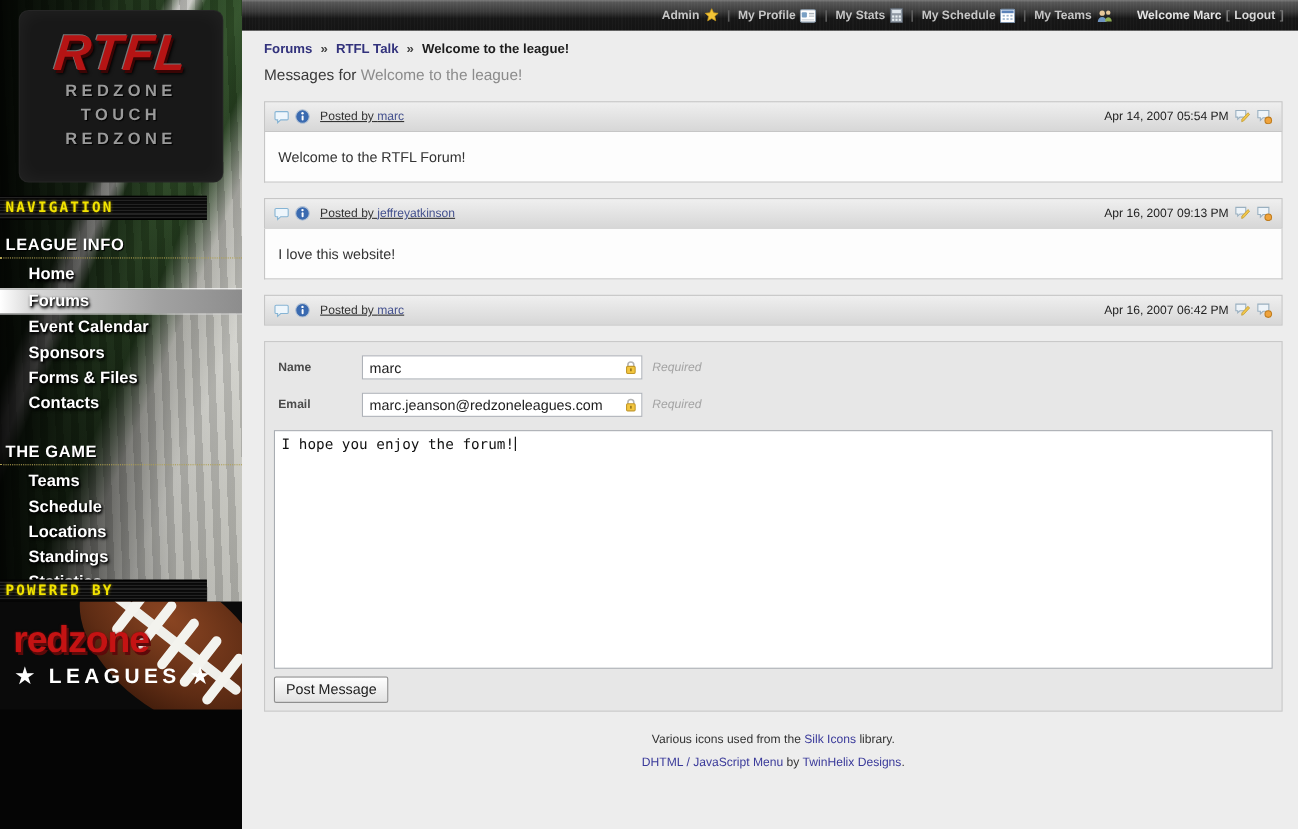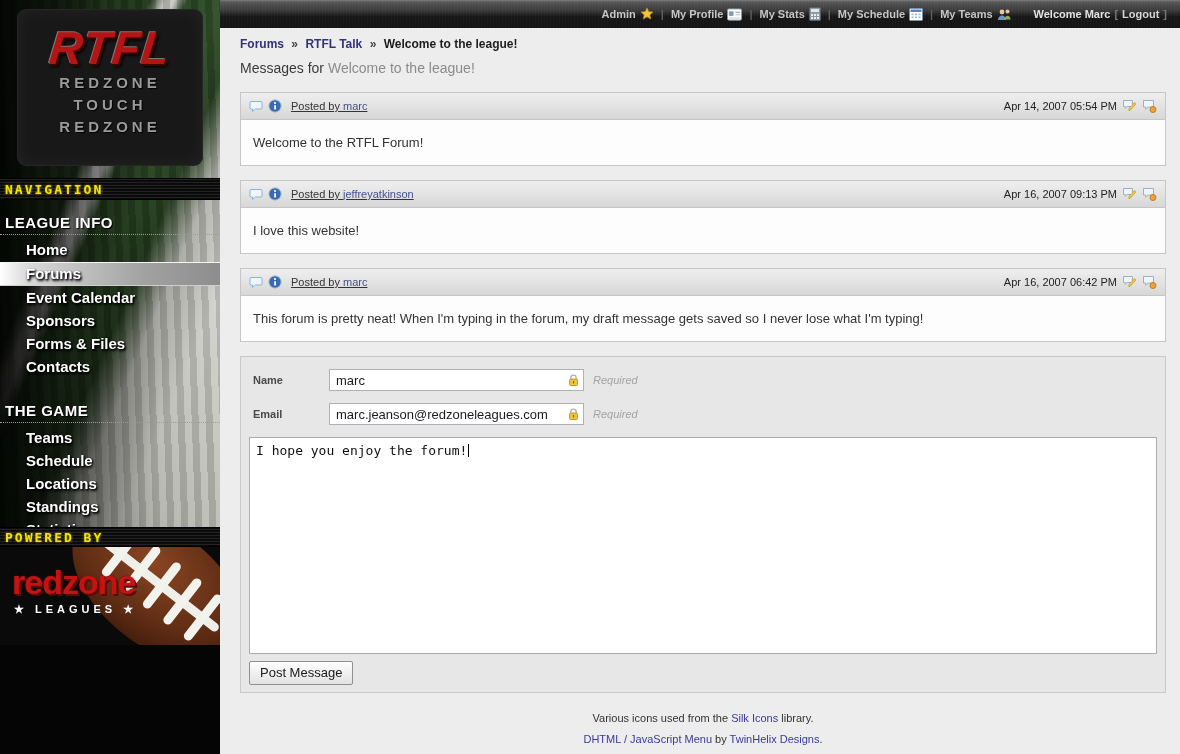--- a/index.html
+++ b/index.html
@@ -18,41 +18,41 @@
         #c9c9c2 64%, #e7e7e1 76%, #d8d8d1 90%, #cfcfc8 100%);
   }
   .logo-box { position:absolute; left:18px; top:10px; width:184px; height:155px;
     background:#181818; border-radius:8px; box-shadow:0 0 0 1px #262626, inset 0 0 18px rgba(255,255,255,.05);
     text-align:center; padding-top:14px; }
   .logo-acronym { font-size:46px; font-weight:bold; font-style:italic; letter-spacing:1px;
     color:#b51414; transform:skewX(-6deg);
     text-shadow:-1px -1px 0 #777, 2px 2px 0 #3a0505, 3px 3px 3px #000; line-height:48px; }
   .logo-line { color:#9a9a9a; font-weight:bold; font-size:15px; letter-spacing:4px;
     line-height:22px; text-shadow:1px 1px 1px #000; }
-  .ticker { position:absolute; left:0; width:220px; color:#f3e400;
+  .ticker { position:absolute; left:0; width:188px; color:#f3e400;
     font-family:"DejaVu Sans Mono", monospace; font-weight:bold; font-size:13px;
     letter-spacing:2px; text-shadow:0 0 3px rgba(255,230,0,.55);
     background:#0b0b0b repeating-linear-gradient(0deg, #090909 0 1px, #232323 1px 2px, #0c0c0c 2px 3px);
     border-top:1px solid #000; border-bottom:1px solid #000; }
   .ticker.nav { top:178px; height:22px; line-height:21px; padding-left:5px; }
   .ticker.powered { top:527px; height:20px; line-height:19px; padding-left:5px; }
   .nav-sections { position:absolute; left:0; top:200px; width:220px; }
   .side-header { font-size:15px; font-weight:bold; color:#fff; text-shadow:1px 1px 1px #000;
     margin:14px 0 4px 0; padding:0 0 3px 5px; border-bottom:1px dotted #b0a052; letter-spacing:.5px; }
   .side-header.second { margin-top:24px; }
   .side-item { font-size:15px; font-weight:bold; color:#fff; padding:3px 0 3px 26px;
     text-shadow:1px 1px 2px #000, 1px 2px 3px #000; cursor:pointer; line-height:16px; margin-top:1px; }
   .side-item.selected { background:linear-gradient(to right, #ffffff 0%, #dadada 12%, #a2a2a2 65%, #8d8d8d 100%);
     border-top:1px solid #f5f5f5; border-bottom:1px solid #cfcfcf; }
   .powered-logo { position:absolute; left:0; top:547px; width:220px; height:98px;
     background:#0a0a0a; overflow:hidden; }
   .powered-logo svg.football { position:absolute; right:-12px; top:-4px; }
   .rz-name { position:absolute; left:12px; top:16px; font-size:34px; font-weight:bold;
     color:#c41313; letter-spacing:-1px; text-shadow:2px 2px 0 #5c0a0a, 0 0 2px #7d0d0d; }
-  .rz-sub { position:absolute; left:14px; top:56px; font-size:11px; font-weight:bold;
+  .rz-sub { position:absolute; left:14px; top:56px; font-size:19px; font-weight:bold;
     color:#fff; letter-spacing:4px; }
 
   
   .topbar { position:absolute; left:220px; top:0; width:960px; height:28px;
     background:
       repeating-linear-gradient(90deg, rgba(255,255,255,.025) 0 1px, transparent 1px 3px),
       linear-gradient(#7a7a7a 0%, #565656 8%, #3a3a3a 38%, #232323 52%, #171717 60%, #141414 100%);
     display:flex; align-items:center; justify-content:flex-end;
     font-size:11px; font-weight:bold; color:#c6c6c6; padding-right:9px; }
   .tb-item { display:inline-flex; align-items:center; gap:4px; color:#c6c6c6; cursor:pointer; }
@@ -304,21 +304,20 @@
         <span class="date">Apr 16, 2007 06:42 PM</span>
         <svg width="15" height="14" viewBox="0 0 15 14">
             <path d="M1.5 1.5h9v6H5.2L3.2 9.4V7.5H1.5z" fill="#eef4f9" stroke="#9ab0c0"></path>
             <path d="M7 9.5 12.5 3.5 14 5 8.5 11 6.8 11.6z" fill="#f0c64a" stroke="#c09a30" stroke-width="0.7"></path>
           </svg>
         <svg width="15" height="14" viewBox="0 0 15 14">
             <path d="M1.5 1.5h10v6.5H6.2L3.8 10.4V8H1.5z" fill="#eef4f9" stroke="#9ab0c0"></path>
             <circle cx="11" cy="10.5" r="3" fill="#efa33c" stroke="#c07d1e"></circle>
           </svg>
       </div>
-      <div class="msg-body">This forum is pretty neat! When I'm typing in the forum, my draft message gets saved so I never lose what I'm typing!</div>
     </div>
 
     <div class="form-box">
       <div class="form-row">
         <label>Name</label>
         <span class="input-wrap">
           <input type="text" value="marc" style="">
           <svg width="13" height="14" viewBox="0 0 13 13">
               <path d="M3.8 6V4.3a2.7 2.7 0 015.4 0V6" fill="none" stroke="#b3b3b3" stroke-width="1.4"></path>
               <rect x="2.6" y="5.6" width="7.8" height="6.4" rx="1" fill="#f3c63f" stroke="#c2982a"></rect>

